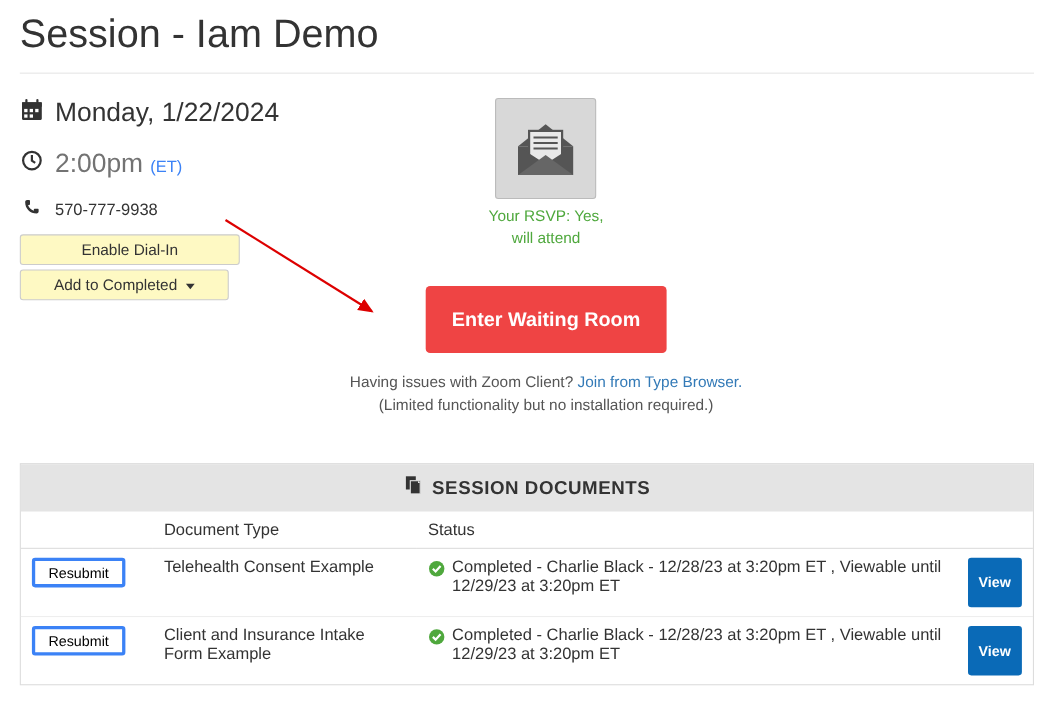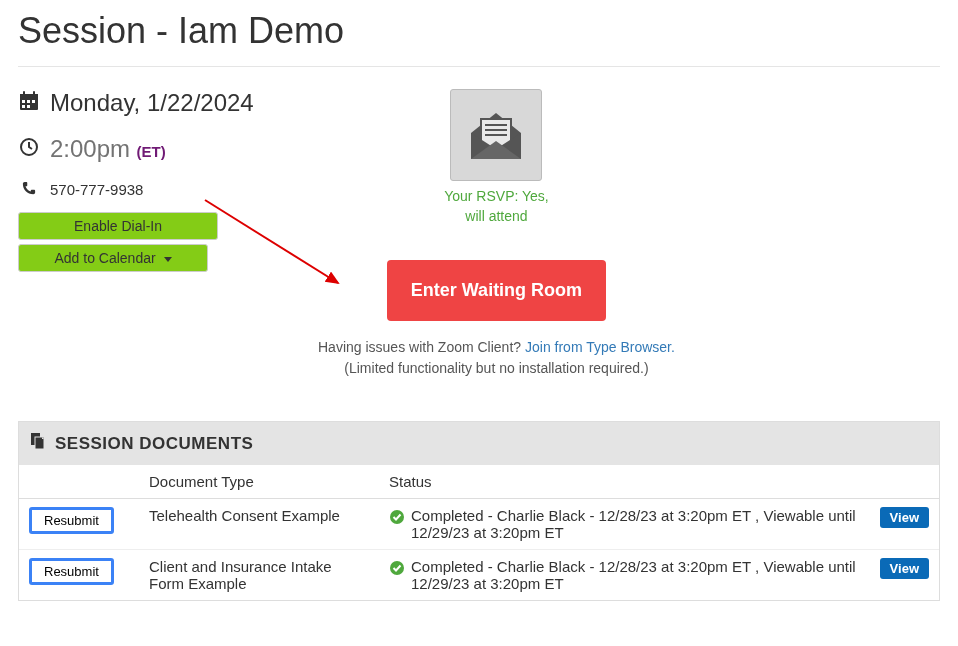--- a/index.html
+++ b/index.html
@@ -48,32 +48,31 @@
       font-weight: 400;
       color: #333;
     }
     .time-text {
       font-size: 24px;
       font-weight: 400;
       color: #737373;
     }
     .tz-text {
       font-size: 15px;
-      color: #701a75;
+      color: #3b82f6;
       margin-left: 2px;
-      font-weight: bold;
     }
     .phone-text {
       font-size: 15px;
       color: #333;
     }
     .btn-outline {
       display: inline-block;
       border: 1px solid #ccc;
-      background: #84cc16;
+      background: #fef9c3;
       padding: 5px 16px;
       font-size: 14px;
       color: #333;
       border-radius: 3px;
       cursor: pointer;
       text-align: center;
     }
     .btn-outline.enable-dial {
       width: 200px;
       margin-bottom: 4px;
@@ -147,20 +146,21 @@
     }
     .docs-header {
       background: #e4e4e4;
       text-align: center;
       padding: 10px;
       font-size: 17px;
       font-weight: 700;
       letter-spacing: 0.5px;
       display: flex;
       align-items: center;
+      justify-content: center;
       gap: 8px;
     }
     table.docs {
       width: 100%;
       border-collapse: collapse;
     }
     table.docs th {
       text-align: left;
       font-weight: 400;
       font-size: 15px;
@@ -179,21 +179,21 @@
       background: #fff;
       padding: 3px 12px;
       font-size: 13px;
       border-radius: 3px;
       cursor: pointer;
     }
     .btn-view {
       background: #0a6ab7;
       color: #fff;
       border: none;
-      padding: 3px 10px;
+      padding: 15px 10px;
       font-size: 13px;
       font-weight: 600;
       border-radius: 3px;
       cursor: pointer;
     }
     .status-cell {
       display: flex;
       align-items: flex-start;
       gap: 6px;
     }
@@ -251,21 +251,21 @@
         <svg width="14" height="14" viewBox="0 0 16 16" fill="#333">
           <path d="M3 1 C2 1 1 2 1 3 C1 10 6 15 13 15 C14 15 15 14 15 13 L15 11 C15 10.5 14.6 10 14 10 L11 10 C10.5 10 10 10.4 10 11 L10 12 C7 11 5 9 4 6 L5 6 C5.6 6 6 5.5 6 5 L6 2 C6 1.4 5.5 1 5 1 Z"></path>
         </svg>
       </span>
       <span class="phone-text">570-777-9938</span>
     </div>
 
     <button class="btn-outline enable-dial">Enable Dial-In</button>
     <br>
     <button class="btn-outline add-cal">
-      <span>Add to Calendar</span>
+      <span>Add to Completed</span>
       <span class="caret-down"></span>
     </button>
   </div>
 
   <div class="center-col">
     <svg class="arrow-svg" width="160" height="120">
       <defs>
         <marker id="arrowhead" markerWidth="8" markerHeight="8" refX="6" refY="3" orient="auto">
           <polygon points="0 0, 7 3, 0 6" fill="#d00"></polygon>
         </marker>

